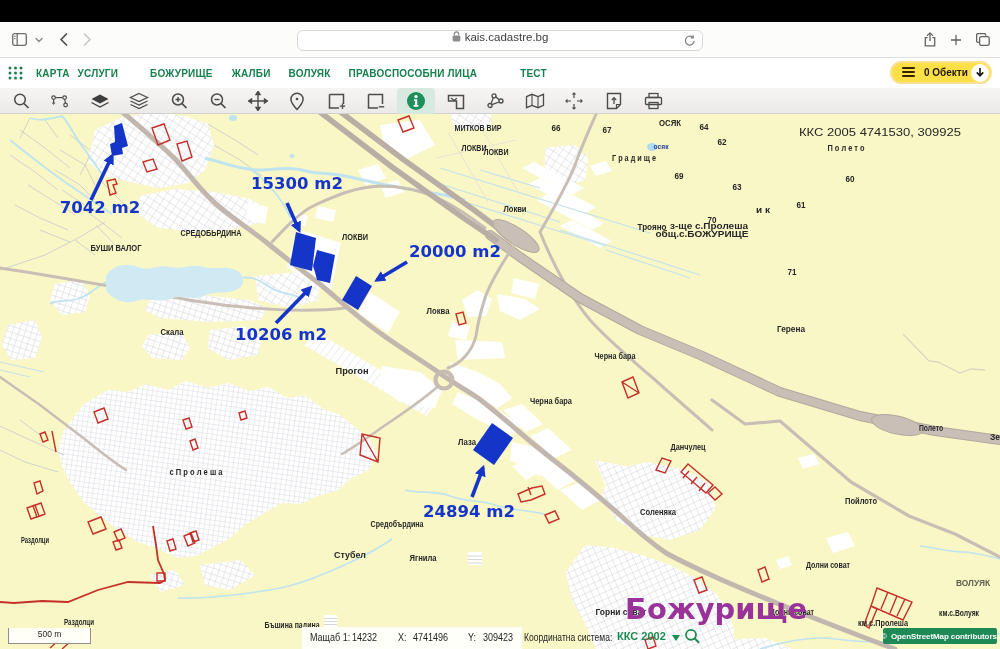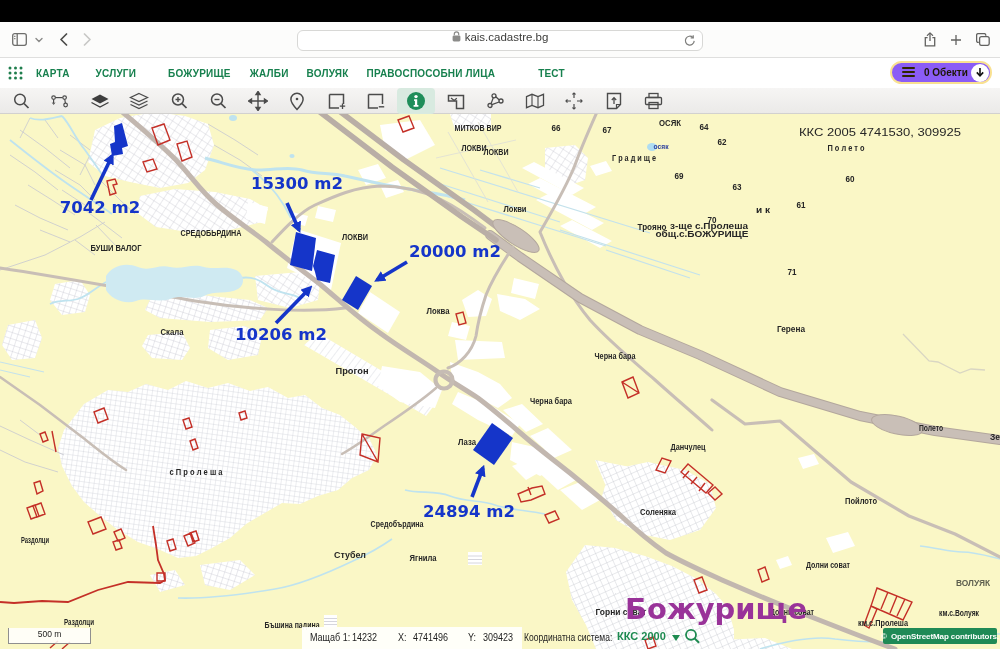--- a/index.html
+++ b/index.html
@@ -18,21 +18,21 @@
     border:1px solid #d8d8d6; border-radius:6px; display:flex; justify-content:center; gap:4px; }
   .addr .url { font-size:11.5px; color:#3c3c3a; }
   .addr .reload { position:absolute; right:6px; top:3px; }
   .btoolbar .right { position:absolute; right:10px; top:0; height:100%; display:flex; align-items:center; gap:14px; }
 
   
   .navbar { position:relative; height:30px; background:#fff; display:flex; align-items:center; }
   .nav-grid { margin-left:8px; margin-right:13px; }
   .nav-items { display:flex; align-items:center; }
   .nav-item { color:#17804e; font-weight:bold; font-size:10px; letter-spacing:0.2px; cursor:pointer; white-space:nowrap; }
-  .objbtn { position:absolute; right:8px; top:3px; width:102px; height:23px; background:#8b5cf6;
+  .objbtn { position:absolute; right:8px; top:3px; width:102px; height:23px; background:#fde047;
     border:2px solid #f9e191; border-radius:12px; display:flex; align-items:center; padding-left:10px; }
   .objbtn .burger { width:13px; margin-top:-1px; }
   .objbtn .burger div { height:2.1px; background:#2e2500; margin:2.1px 0; border-radius:1px; }
   .objbtn .lbl { font-size:10px; font-weight:bold; color:#1d1703; margin-left:9px; }
   .objbtn .circ { position:absolute; right:1px; top:0.5px; width:18px; height:18px; background:#fff; border-radius:50%;
      display:flex; align-items:center; justify-content:center; }
 
   
   .mtoolbar { position:relative; height:26px; background:linear-gradient(#f6f5f4,#ebeae8);
     border-bottom:1px solid #d2d1cf; }
@@ -142,21 +142,21 @@
           <circle cx="2" cy="7" r="1.5"></circle>
             <circle cx="7.5" cy="7" r="1.5"></circle>
             <circle cx="13" cy="7" r="1.5"></circle>
           <circle cx="2" cy="12" r="1.5"></circle>
             <circle cx="7.5" cy="12" r="1.5"></circle>
             <circle cx="13" cy="12" r="1.5"></circle>
         </g>
       </svg>
     </span>
     <div class="nav-items">
-      <span class="nav-item" style="margin-right:26px">КАРТА</span>
+      <span class="nav-item" style="margin-right:8px">КАРТА</span>
       <span class="nav-item" style="margin-right:32px">УСЛУГИ</span>
       <span class="nav-item" style="margin-right:19px">БОЖУРИЩЕ</span>
       <span class="nav-item" style="margin-right:18px">ЖАЛБИ</span>
       <span class="nav-item" style="margin-right:18px">ВОЛУЯК</span>
       <span class="nav-item" style="margin-right:43px">ПРАВОСПОСОБНИ ЛИЦА</span>
       <span class="nav-item">ТЕСТ</span>
     </div>
     <div class="objbtn">
       <span class="burger">
           <div></div>
@@ -622,21 +622,21 @@
     </svg>
 
     <div class="statusstrip"></div>
     <span class="statustext" style="left:310px">Мащаб 1:</span>
     <span class="statustext" style="left:352px">14232</span>
     <span class="statustext" style="left:398px">X:</span>
     <span class="statustext" style="left:413px">4741496</span>
     <span class="statustext" style="left:468px">Y:</span>
     <span class="statustext" style="left:483px">309423</span>
     <span class="statustext crs-label">Координатна система:</span>
-    <span class="crs-value">ККС 2000</span>
+    <span class="crs-value">ККС 2002</span>
     <span class="crs-caret"></span>
     <span class="icnbtn" style="position:absolute;left:684px;top:514px">
       <svg width="17" height="17" viewBox="0 0 17 17">
           <circle cx="7" cy="6.8" r="5" fill="none" stroke="#1d8a50" stroke-width="1.8"></circle>
           <line x1="10.6" y1="10.4" x2="15" y2="14.8" stroke="#1d8a50" stroke-width="2"></line>
         </svg>
     </span>
     <div class="scalebar">
       <span>500 m</span>
     </div>

